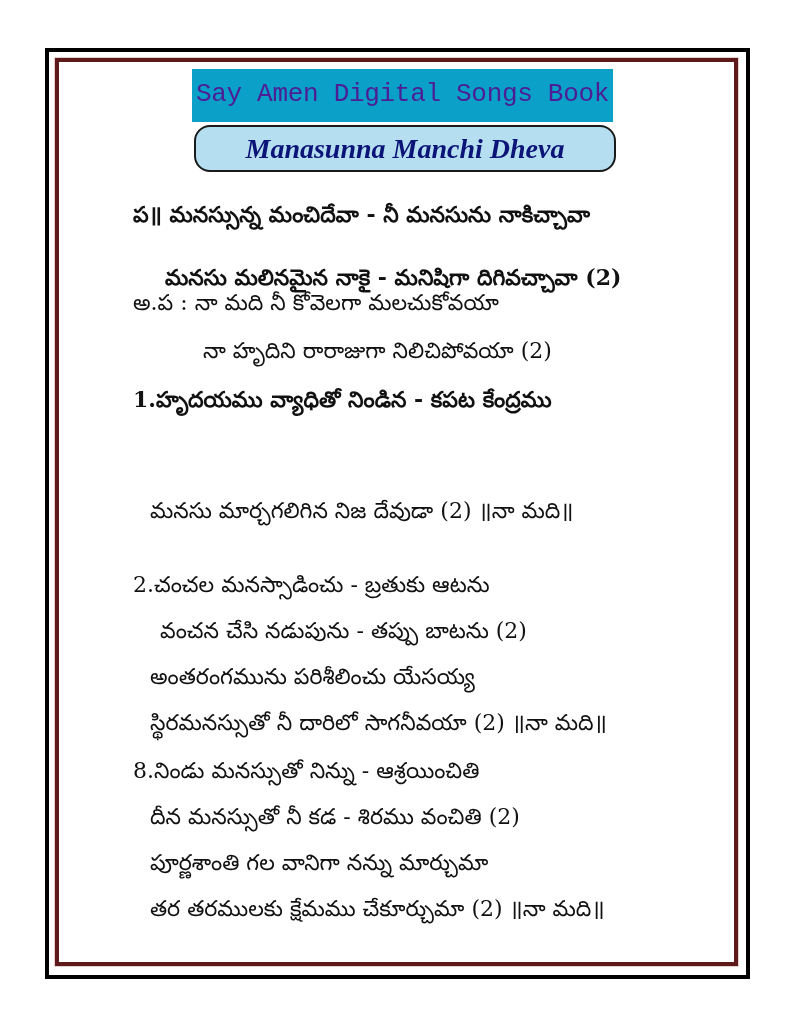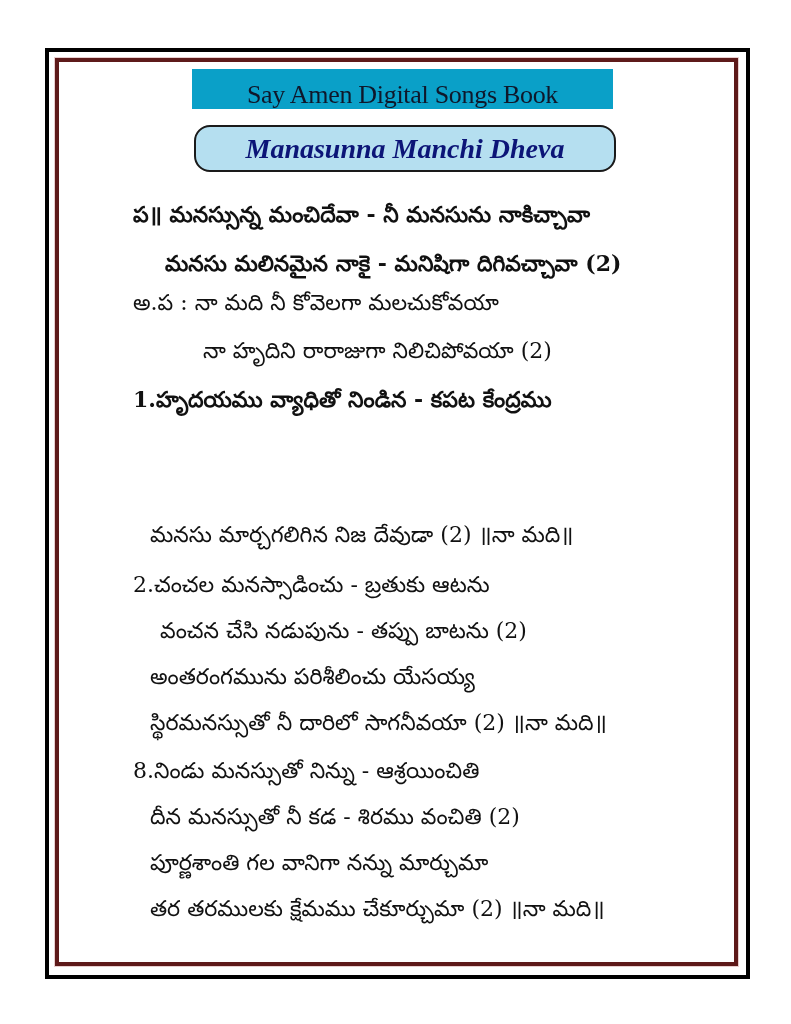--- a/index.html
+++ b/index.html
@@ -29,24 +29,24 @@
       width: 675px;
       height: 900px;
       border: 4px solid #5e1a1a;
       box-shadow: 0 0 0 1px #e9cfcf;
     }
     .header-box {
       position: absolute;
       left: 192px;
       top: 69px;
       width: 421px;
-      height: 40px;
+      height: 53px;
       background: #0aa0c8;
-      color: #0f172a;
-      font-family: Liberation Serif, serif;
+      color: #4c1d95;
+      font-family: Liberation Mono, monospace;
       font-size: 26px;
       line-height: 51px;
       text-align: center;
       letter-spacing: -0.3px;
     }
     .title-pill {
       position: absolute;
       left: 194px;
       top: 125px;
       width: 418px;
@@ -92,27 +92,27 @@
   <span>Say Amen Digital Songs Book</span>
 </div>
 
 <div class="title-pill">
   <span>Manasunna Manchi Dheva</span>
 </div>
 
 <div class="lyrics">
 
   <div class="line bold" style="left:133px; top:199px;">ప॥ మనస్సున్న మంచిదేవా - నీ మనసును నాకిచ్చావా</div>
-  <div class="line bold" style="left:165px; top:248px;">మనసు మలినమైన నాకై - మనిషిగా దిగివచ్చావా (2)</div>
+  <div class="line bold" style="left:165px; top:262px;">మనసు మలినమైన నాకై - మనిషిగా దిగివచ్చావా (2)</div>
 
   <div class="line" style="left:133px; top:288px;">అ.ప : నా మది నీ కోవెలగా మలచుకోవయా</div>
   <div class="line" style="left:203px; top:336px;">నా హృదిని రారాజుగా నిలిచిపోవయా (2)</div>
 
   <div class="line" style="left:133px; top:384px;font-weight:bold;">1.హృదయము వ్యాధితో నిండిన - కపట కేంద్రము</div>
-  <div class="line" style="left:150px; top:520px;">మనసు మార్చగలిగిన నిజ దేవుడా (2) ॥నా మది॥</div>
+  <div class="line" style="left:150px; top:496px;">మనసు మార్చగలిగిన నిజ దేవుడా (2) ॥నా మది॥</div>
 
   <div class="line" style="left:133px; top:570px;">2.చంచల మనస్సాడించు - బ్రతుకు ఆటను</div>
   <div class="line" style="left:160px; top:616px;">వంచన చేసి నడుపును - తప్పు బాటను  (2)</div>
   <div class="line" style="left:150px; top:662px;">అంతరంగమును పరిశీలించు యేసయ్య</div>
   <div class="line" style="left:150px; top:708px;">స్థిరమనస్సుతో నీ దారిలో సాగనీవయా (2) ॥నా మది॥</div>
 
   <div class="line" style="left:133px; top:756px;">8.నిండు మనస్సుతో నిన్ను - ఆశ్రయించితి</div>
   <div class="line" style="left:150px; top:802px;">దీన మనస్సుతో నీ కడ - శిరము వంచితి  (2)</div>
   <div class="line" style="left:150px; top:848px;">పూర్ణశాంతి గల వానిగా నన్ను మార్చుమా</div>
   <div class="line" style="left:150px; top:894px;">తర తరములకు క్షేమము చేకూర్చుమా (2) ॥నా మది॥</div>

